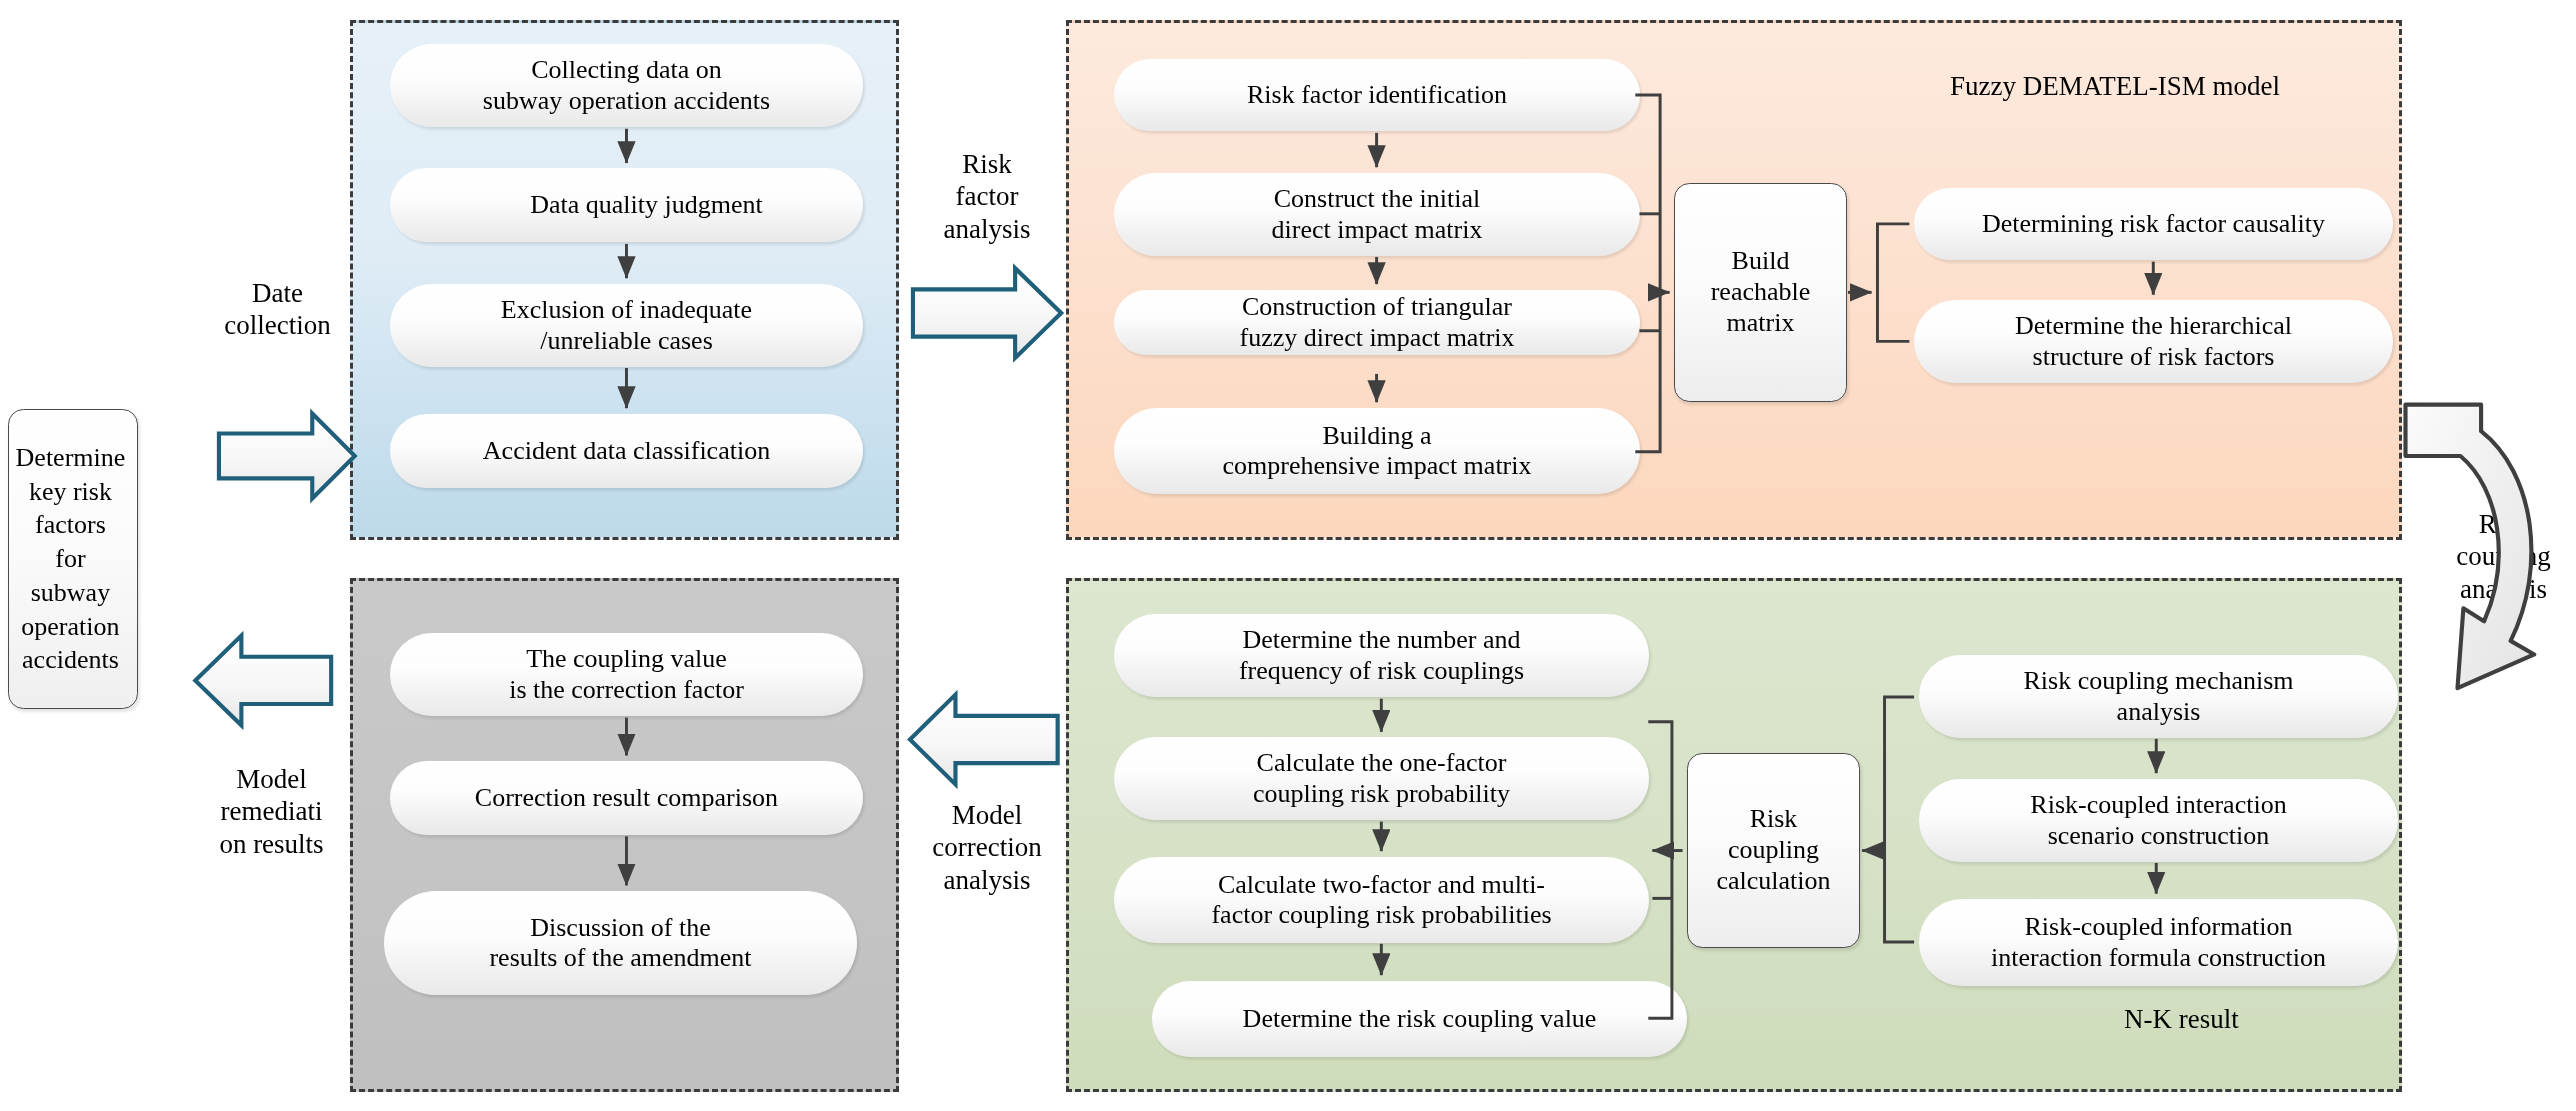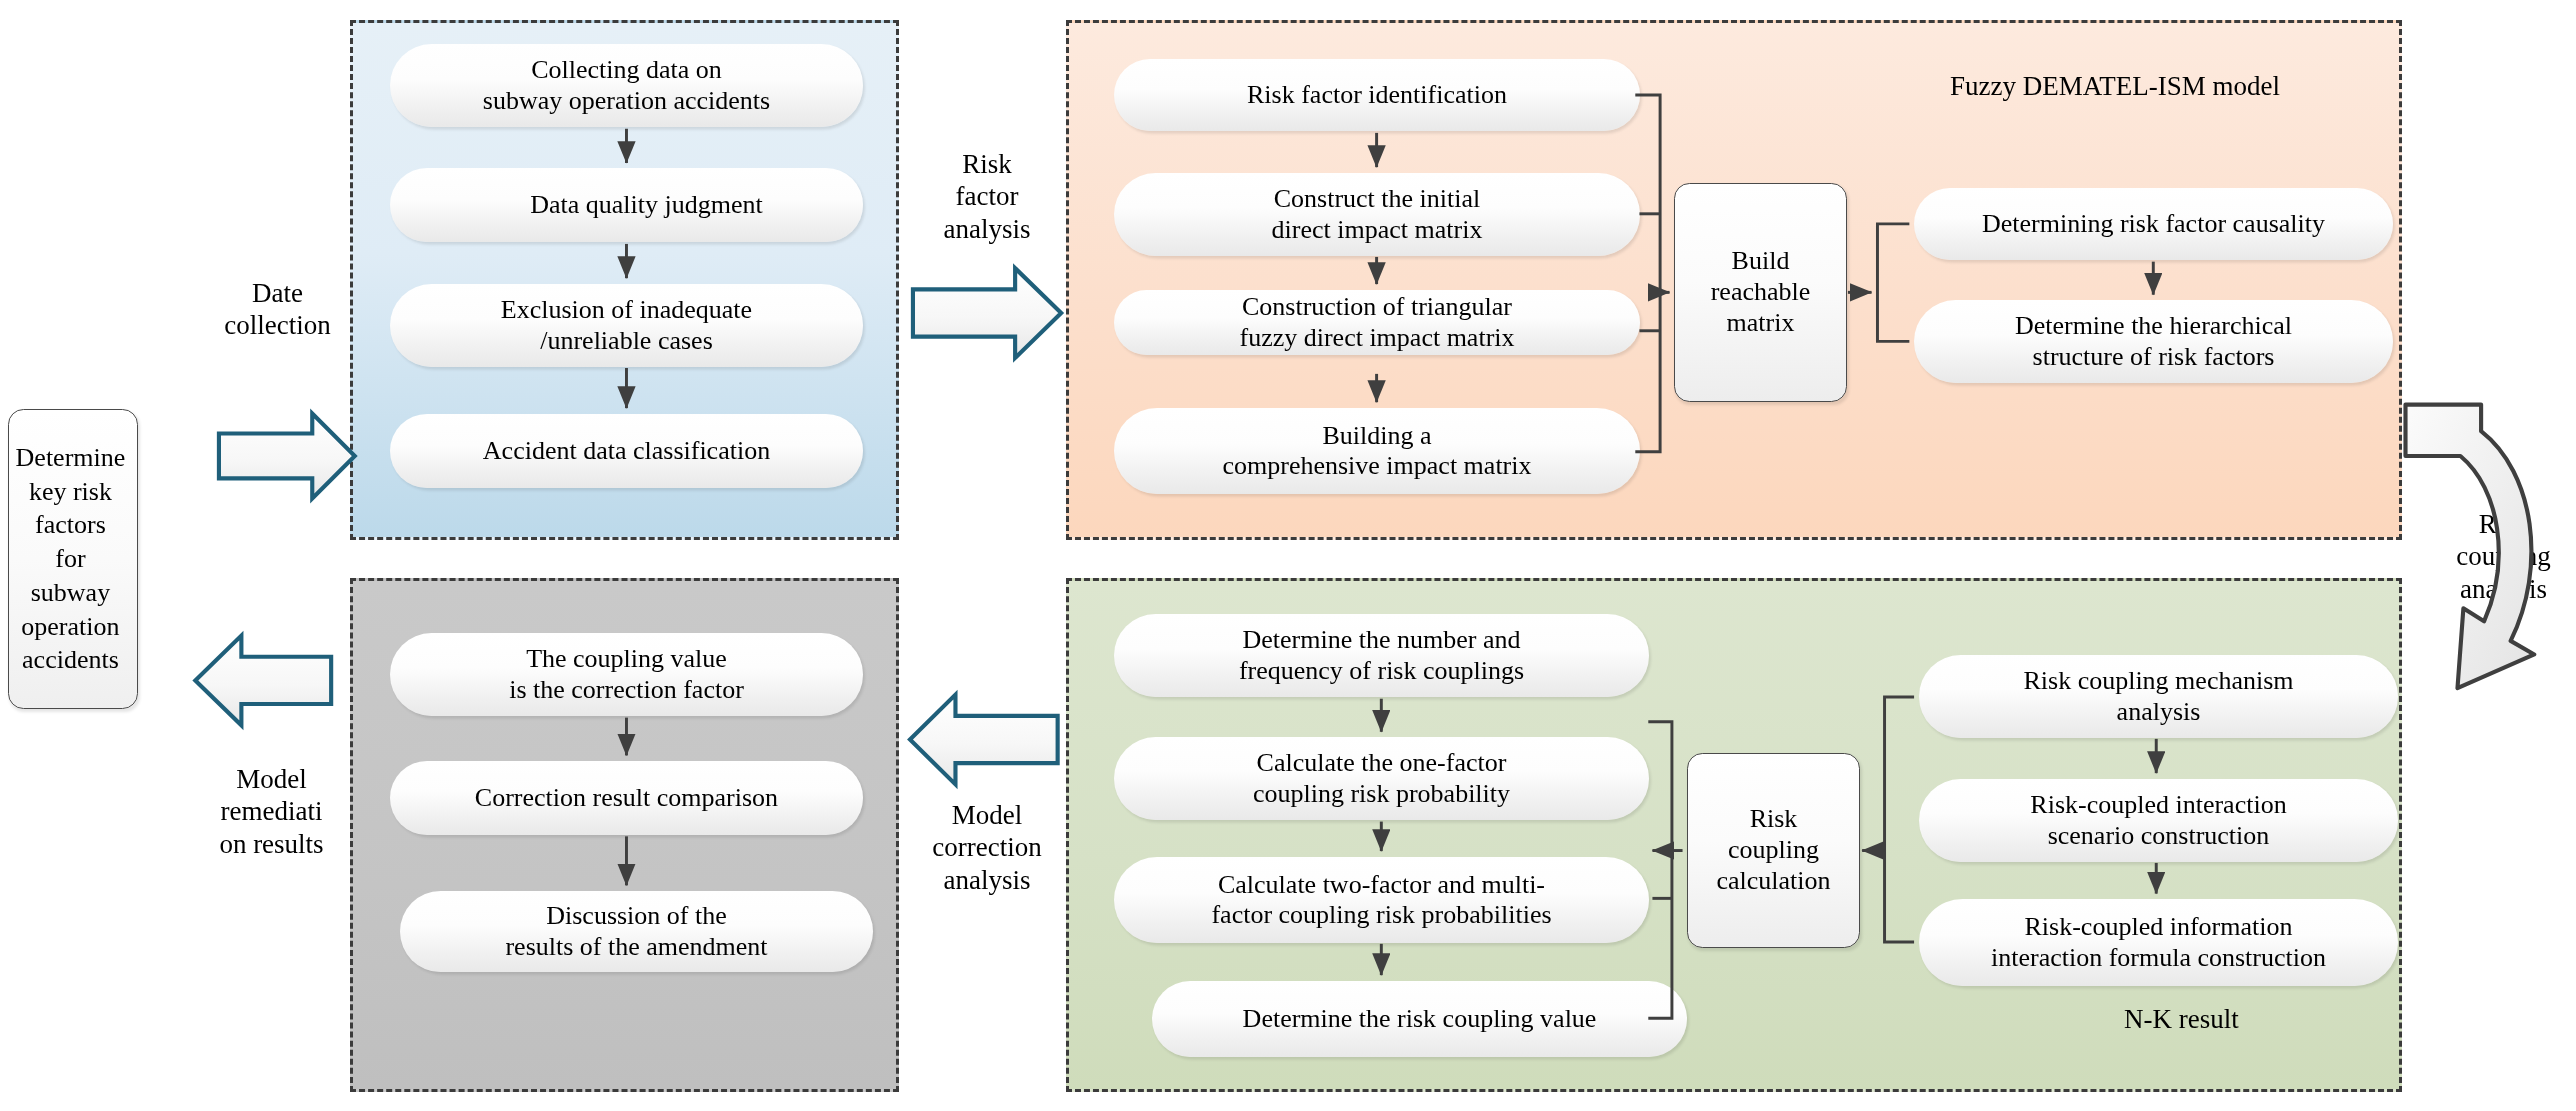--- a/index.html
+++ b/index.html
@@ -133,21 +133,21 @@
 structure of risk factors</span>
 </div>
 
 <div class="pill" style="left:390px;top:633px;width:473px;height:83px;">
   <span style="white-space:pre-line;">The coupling value
 is the correction factor</span>
 </div>
 <div class="pill" style="left:390px;top:761px;width:473px;height:74px;">
   <span style="white-space:pre-line;">Correction result comparison</span>
 </div>
-<div class="pill" style="left:400px;top:891px;width:473px;height:81px;">
+<div class="pill" style="left:384px;top:891px;width:473px;height:104px;">
   <span style="white-space:pre-line;">Discussion of the
 results of the amendment</span>
 </div>
 
 <div class="pill" style="left:1114px;top:614px;width:535px;height:83px;">
   <span style="white-space:pre-line;">Determine the number and
 frequency of risk couplings</span>
 </div>
 <div class="pill" style="left:1114px;top:737px;width:535px;height:83px;">
   <span style="white-space:pre-line;">Calculate the one-factor

